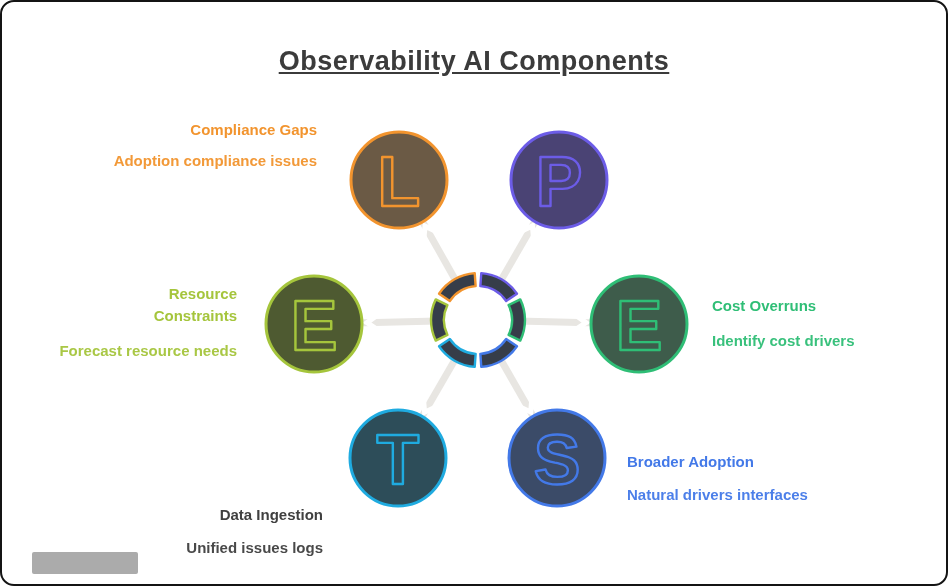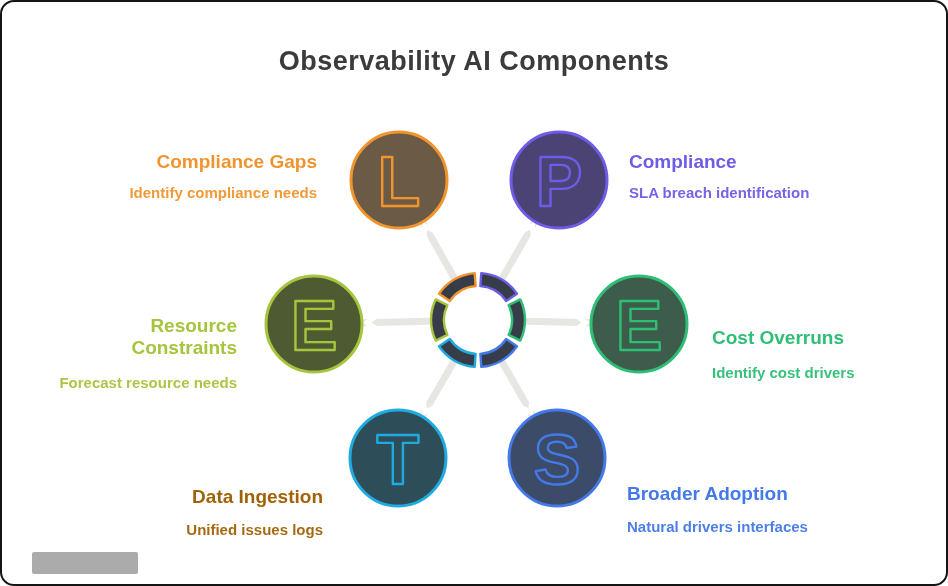--- a/index.html
+++ b/index.html
@@ -3,29 +3,29 @@
 <meta charset="utf-8">
 <style>
   html,body{margin:0;padding:0;background:#ffffff;}
   .canvas{
     position:relative;width:948px;height:586px;background:#ffffff;
     border:2px solid #141414;border-radius:14px;box-sizing:border-box;
     overflow:hidden;font-family:"Liberation Sans",sans-serif;
   }
   .title{
     position:absolute;top:44px;left:0;width:100%;text-align:center;
-    font-size:27px;font-weight:bold;letter-spacing:0.5px;
+    font-size:27px;font-weight:bold;letter-spacing:0.5px;text-decoration:underline;
   }
   .diagram{position:absolute;top:0;left:0;}
   .node-letter{
     font-family:"Liberation Sans",sans-serif;font-size:70px;font-weight:bold;
     text-anchor:middle;fill:none;stroke-width:2.4;stroke-linejoin:round;
   }
   .label{position:absolute;font-weight:bold;}
-  .label .heading{font-size:19px;line-height:22px;margin-top:32px;}
+  .label .heading{font-size:15px;line-height:22px;}
   .label .subtitle{font-size:15px;line-height:18px;white-space:nowrap;opacity:0.95;}
   .label.align-right{text-align:right;}
   .label.align-left{text-align:left;}
   .label-tl .subtitle,.label-tr .subtitle{margin-top:11px;}
   .label-l .subtitle,.label-r .subtitle{margin-top:15px;}
   .label-bl .subtitle,.label-br .subtitle{margin-top:13px;}
   .label-l .heading{display:inline-block;max-width:120px;}
   .watermark{position:absolute;left:30px;top:550px;width:106px;height:22px;border-radius:2px;}
 </style>
 </head>
@@ -83,39 +83,35 @@
       <text class="node-letter" x="396" y="458" dominant-baseline="central" stroke="#1FABE0">T</text>
     </g>
     <g>
       <circle cx="555" cy="456" r="48" stroke-width="3" fill="#3B4B68" stroke="#4379E8"></circle>
       <text class="node-letter" x="555" y="458" dominant-baseline="central" stroke="#4379E8">S</text>
     </g>
   </svg>
 
   <div class="label label-tl align-right" style="right: 629px; top: 117px; color: rgb(242, 148, 46);">
     <div class="heading">Compliance Gaps</div>
-    <div class="subtitle">Identify compliance needs</div>
+    <div class="subtitle">Adoption compliance issues</div>
   </div>
 
-  <div class="label label-tr align-left" style="left: 627px; top: 117px; color: rgb(108, 92, 231);">
-    <div class="heading">Compliance</div>
-    <div class="subtitle">SLA breach identification</div>
-  </div>
 
   <div class="label label-r align-left" style="left: 710px; top: 293px; color: rgb(47, 190, 118);">
     <div class="heading">Cost Overruns</div>
     <div class="subtitle">Identify cost drivers</div>
   </div>
 
   <div class="label label-l align-right" style="right: 709px; top: 281px; color: rgb(165, 197, 60);">
     <div class="heading">Resource Constraints</div>
     <div class="subtitle">Forecast resource needs</div>
   </div>
 
-  <div class="label label-bl align-right" style="right: 623px; top: 452px; color: #a16207;">
+  <div class="label label-bl align-right" style="right: 623px; top: 502px; color: #404040;">
     <div class="heading">Data Ingestion</div>
     <div class="subtitle">Unified issues logs</div>
   </div>
 
   <div class="label label-br align-left" style="left: 625px; top: 449px; color: rgb(67, 121, 232);">
     <div class="heading">Broader Adoption</div>
     <div class="subtitle">Natural drivers interfaces</div>
   </div>
 
   <div class="watermark" style="background: rgb(171, 171, 171);"></div>

